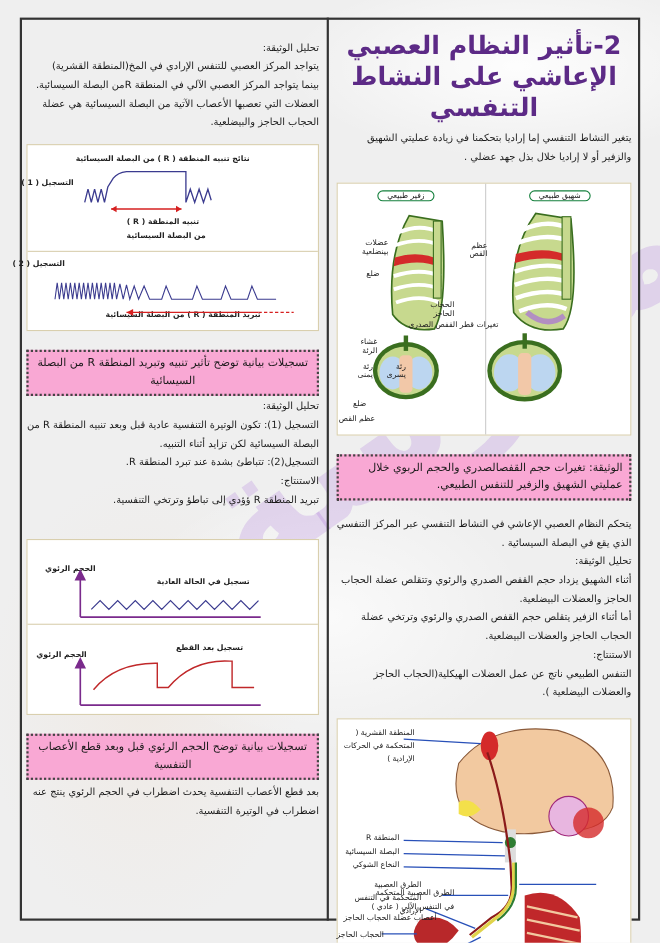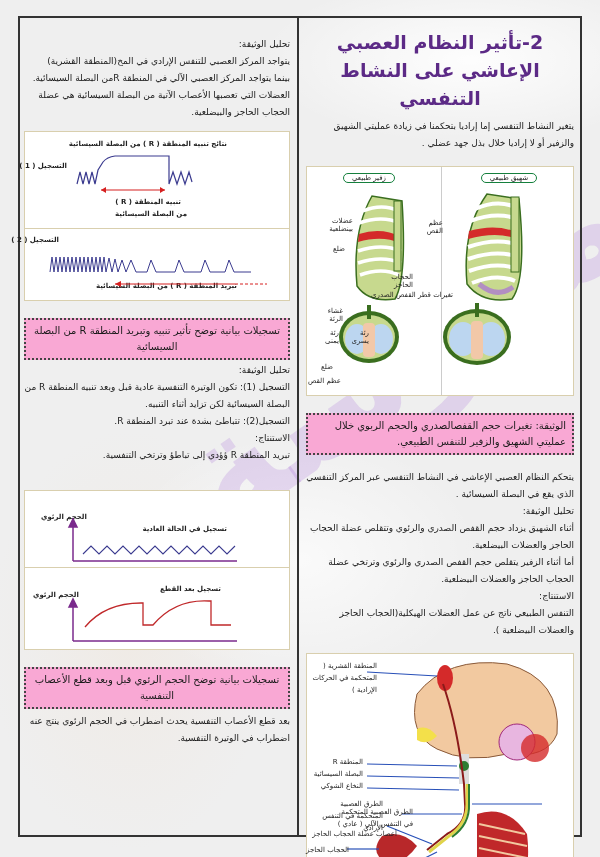--- a/index.html
+++ b/index.html
@@ -22,21 +22,21 @@
     border: 2px solid #333;
   }
   .divider {
     position: absolute; left: 297px; top: 16px; width: 2px; height: 821px; background: #333;
   }
   .col { position: absolute; top: 22px; direction: rtl; }
   .col-right { left: 306px; width: 268px; }
   .col-left { left: 24px; width: 266px; }
 
   .title {
-    color: #5c2a86; font-weight: bold; font-size: 19px; line-height: 28px;
+    color: #5c2a86; font-weight: bold; font-size: 23px; line-height: 28px;
     text-align: center; margin-top: 6px;
   }
   .para { font-size: 9px; line-height: 17px; color: #1a1a1a; }
   .para p { margin: 0; }
 
   .figbox {
     background: #fff; border: 1px solid #d9cfae; position: relative;
   }
   .caption {
     border: 2px dotted #444; font-size: 10px; line-height: 16px;

